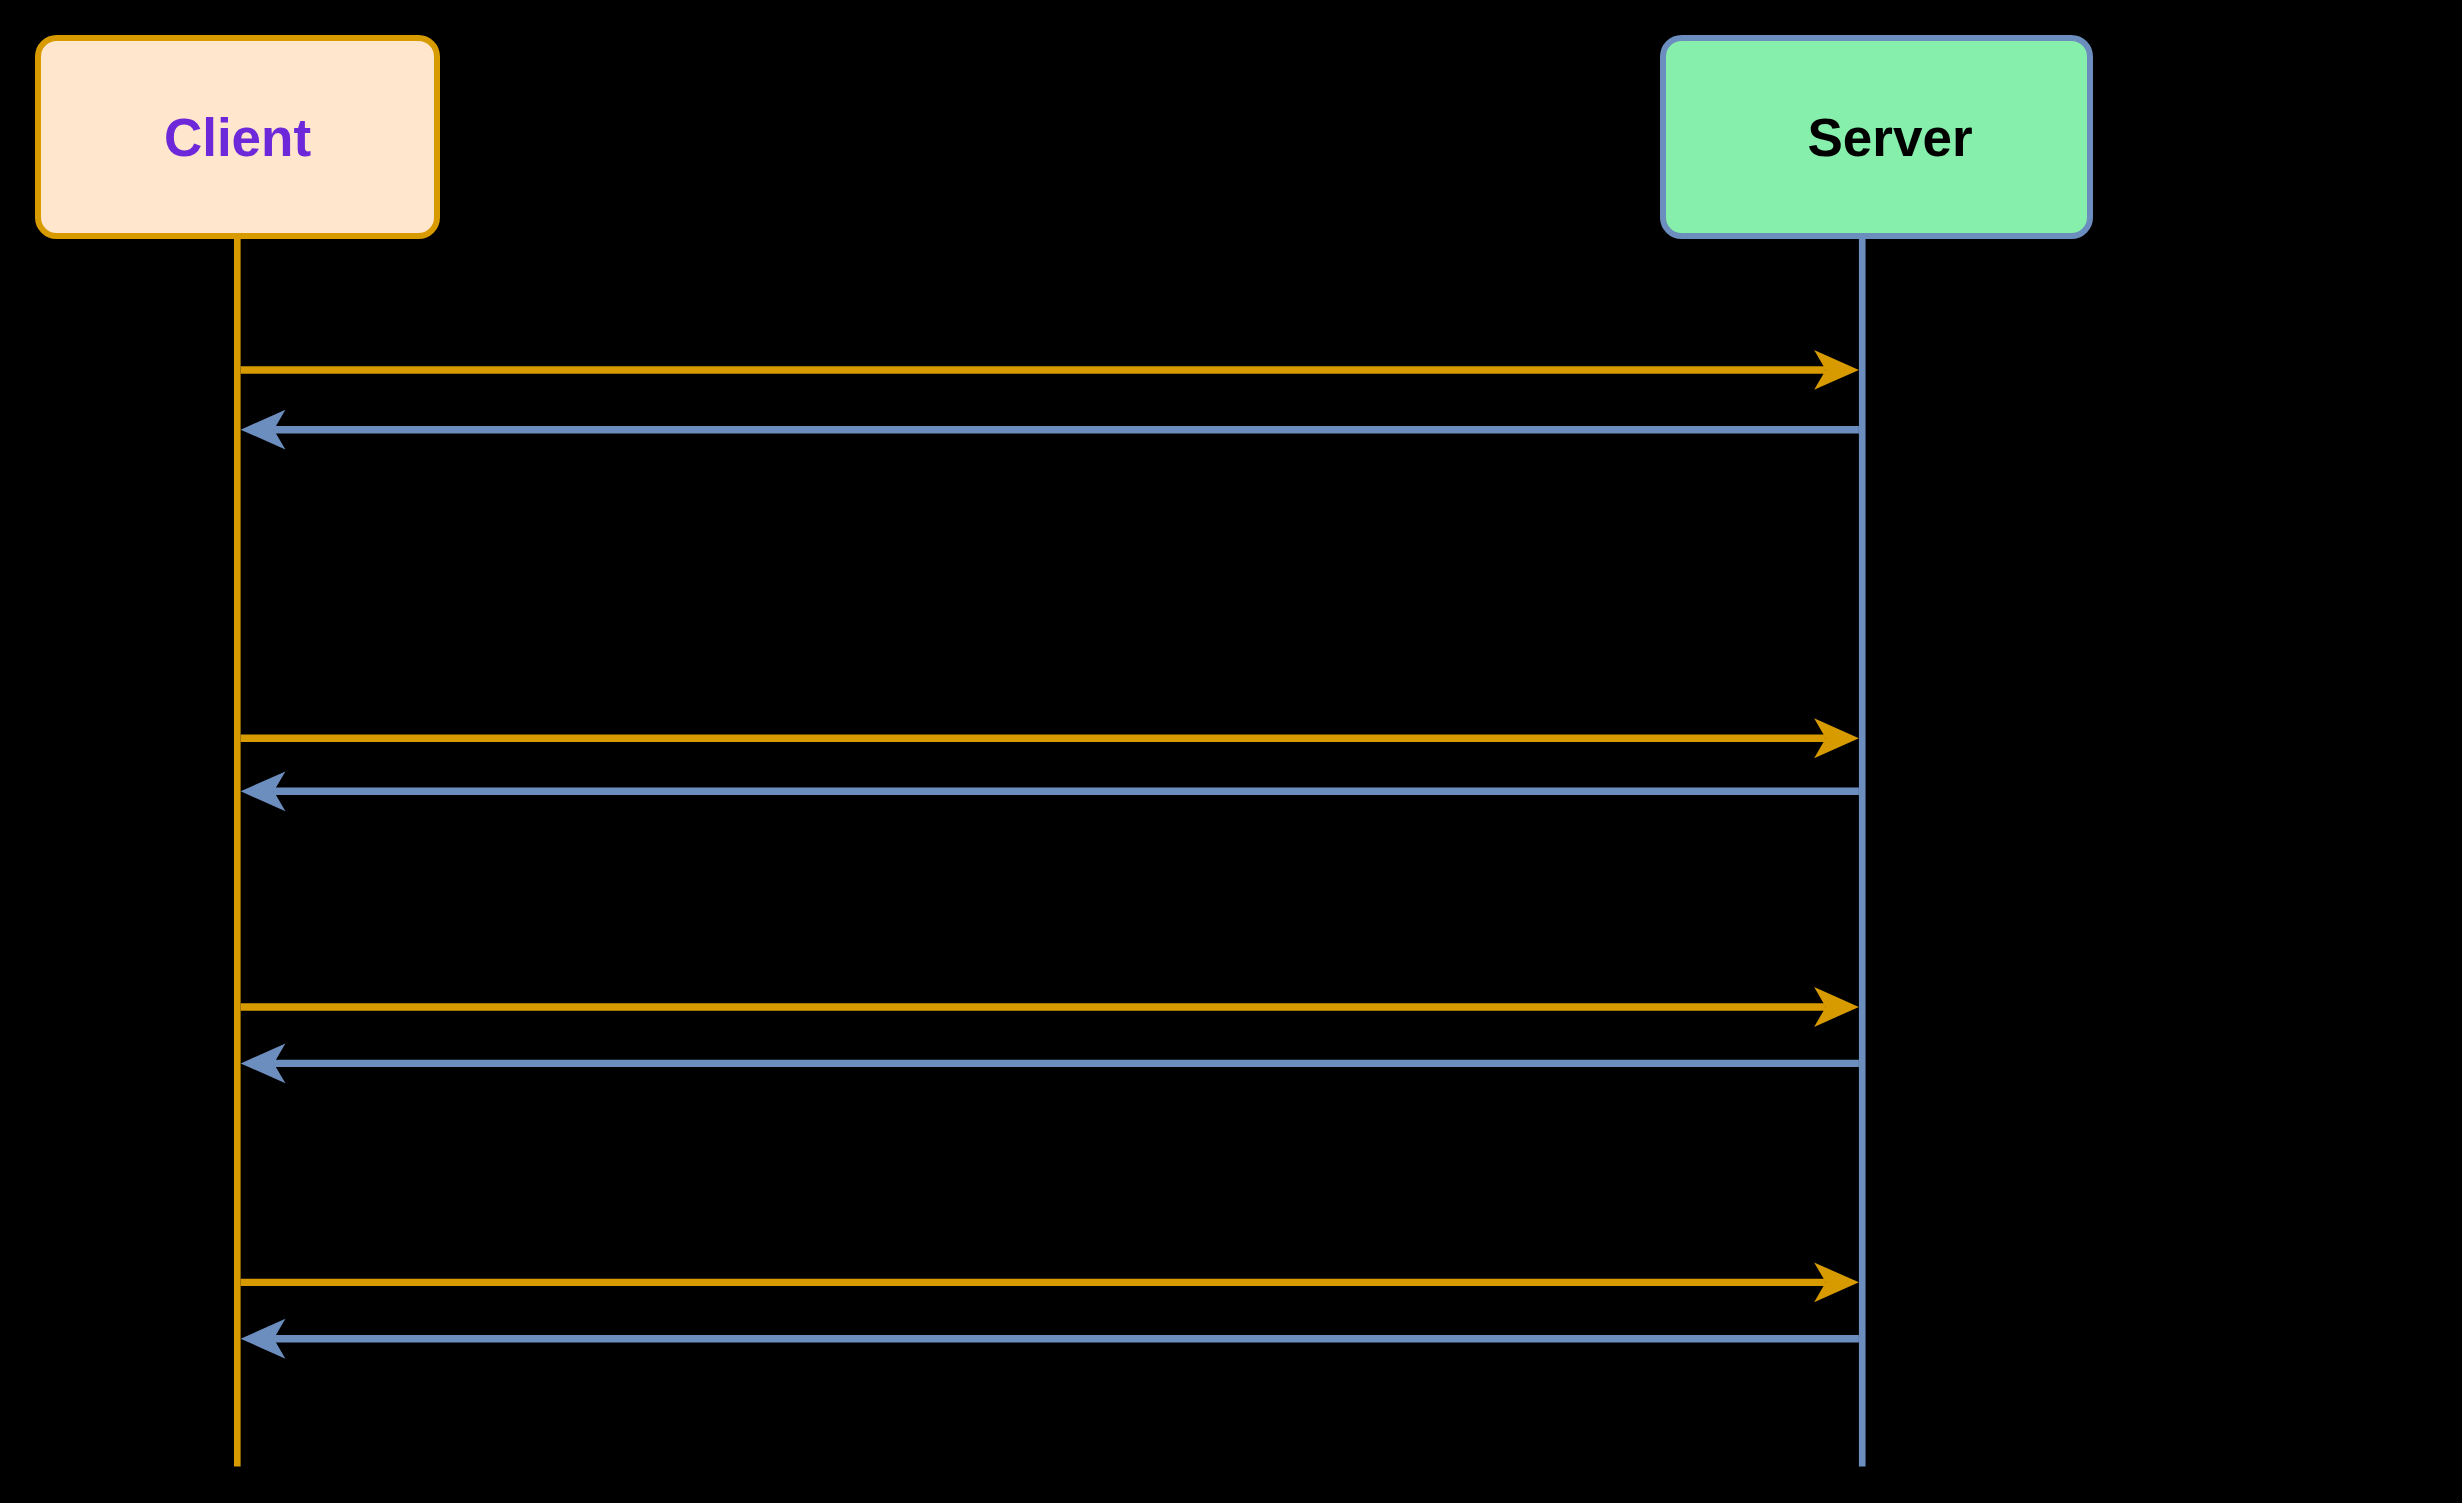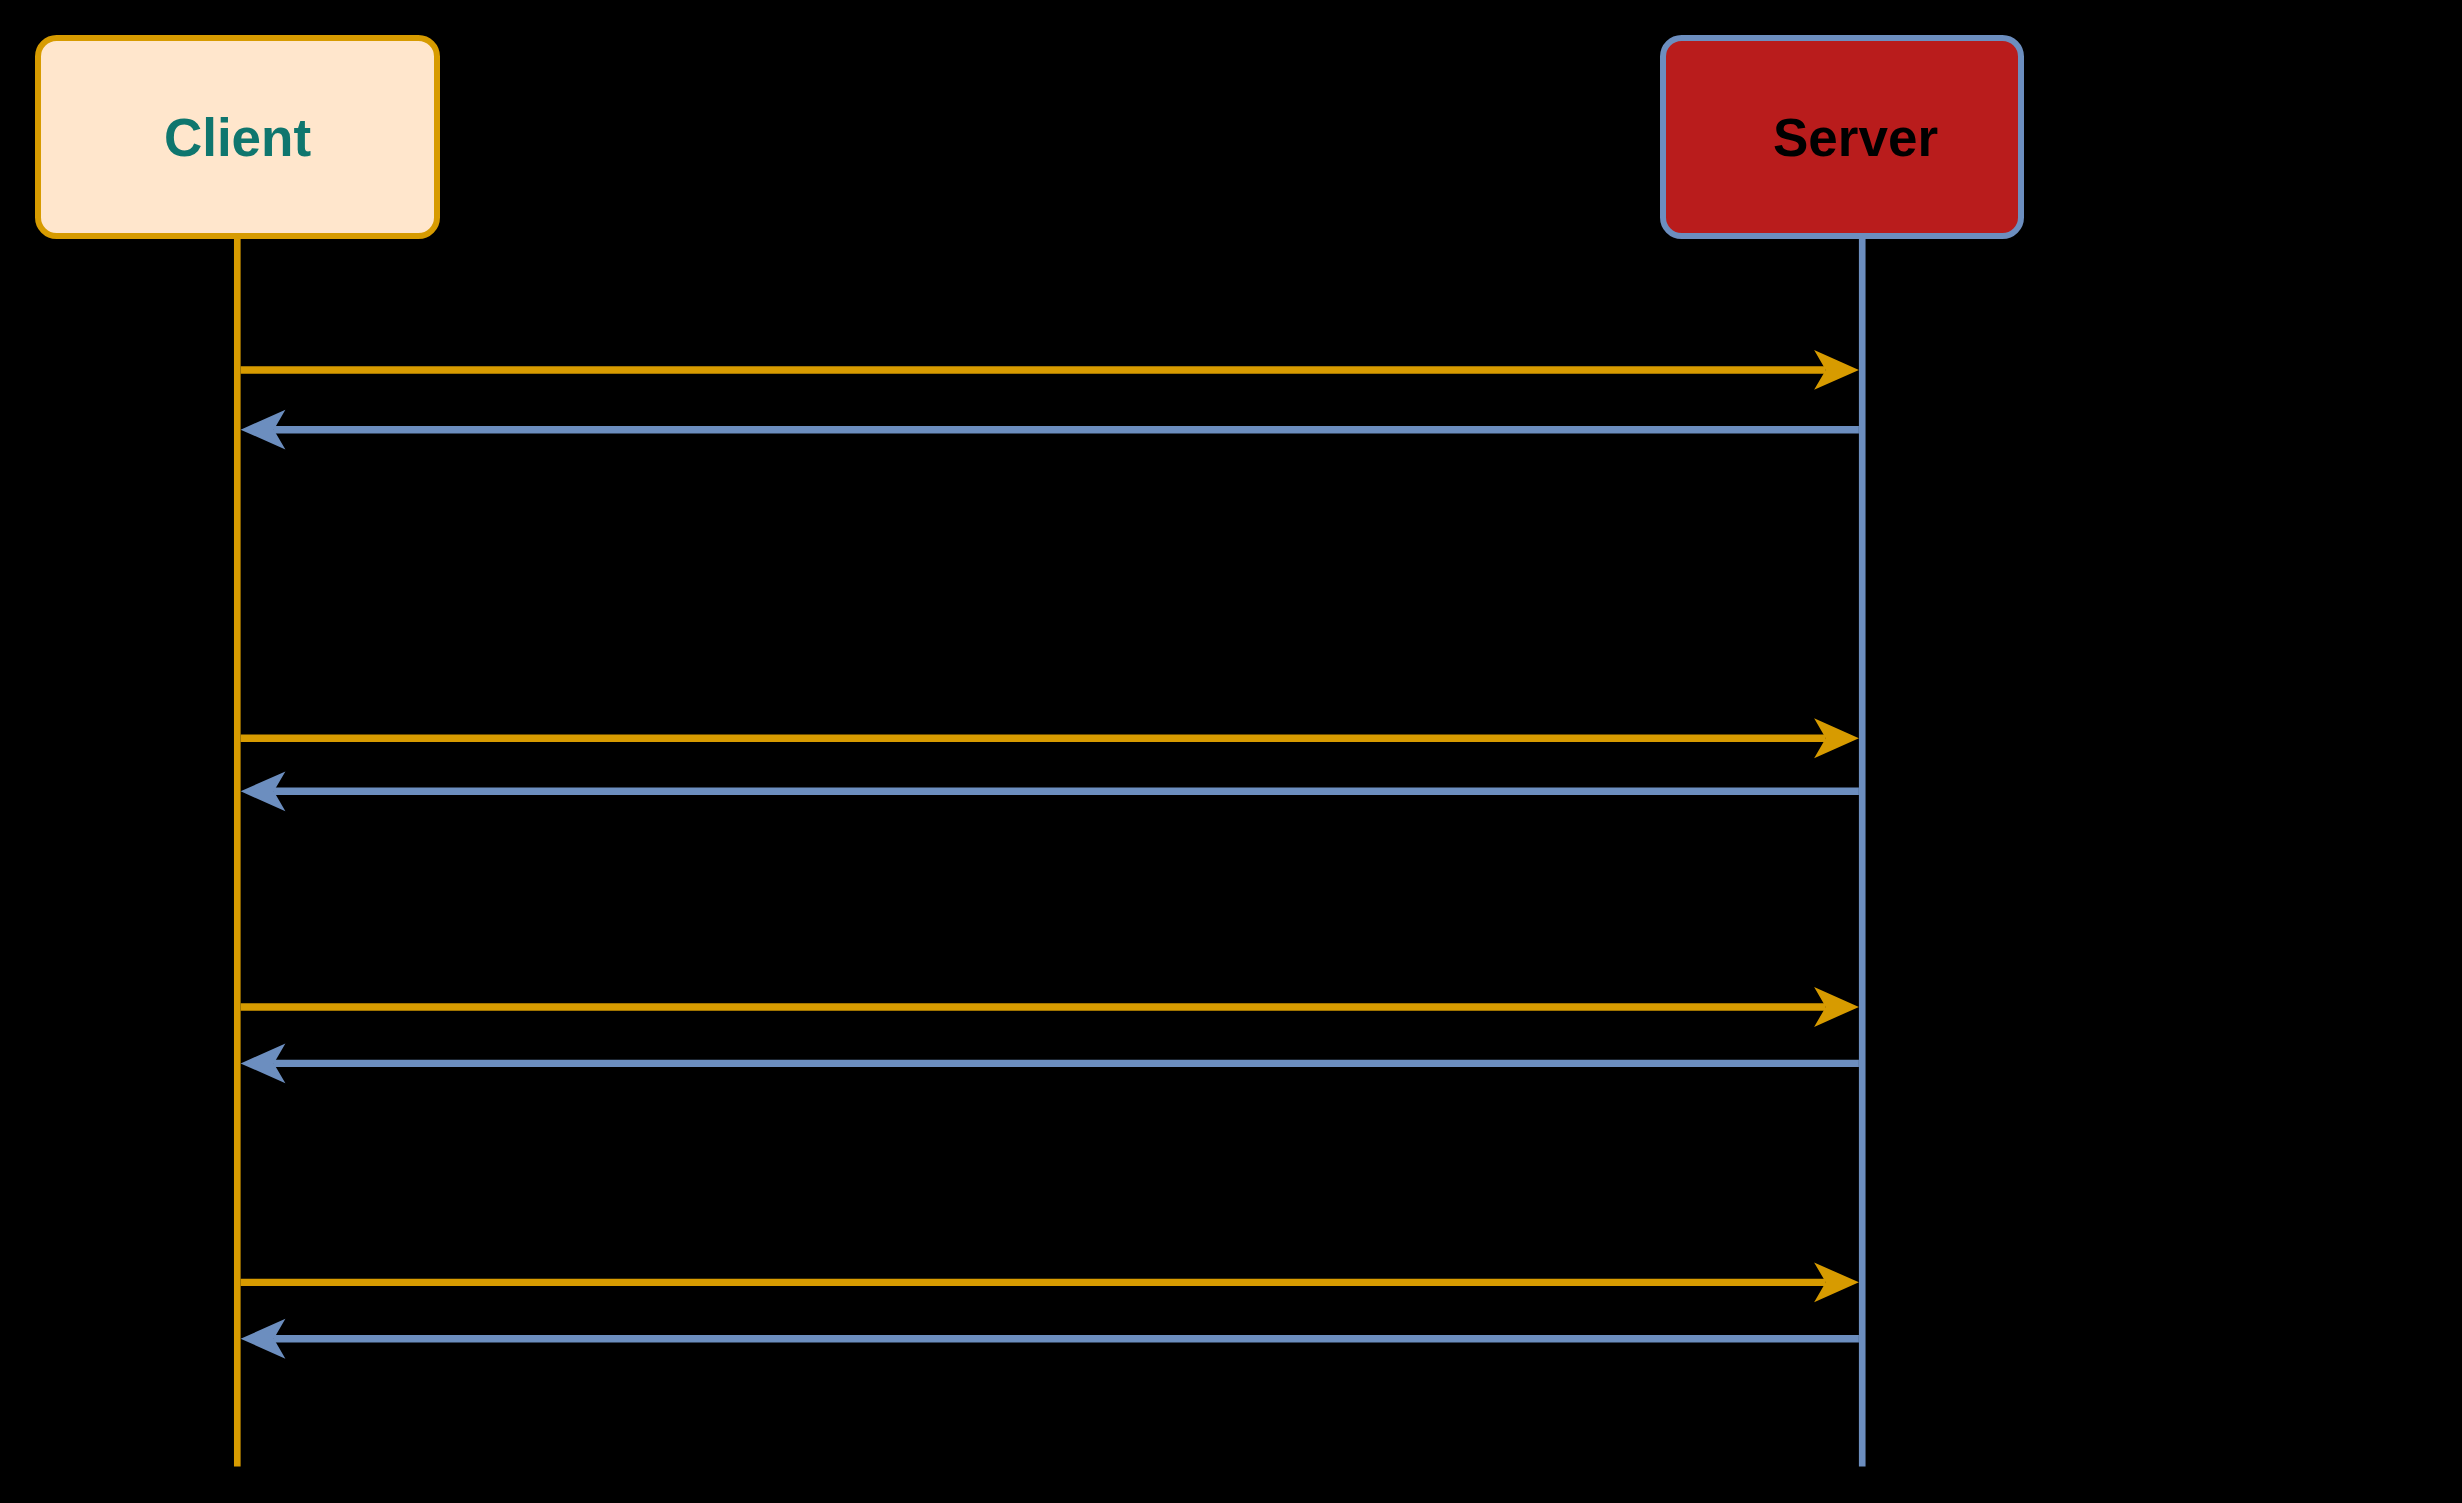--- a/index.html
+++ b/index.html
@@ -57,21 +57,21 @@
         <line x1="2241" x2="330" y1="1282" y2="1282" stroke="#6C8EBF" stroke-width="9"></line>
         <polygon points="290,1282 344,1258 330,1282 344,1306" fill="#6C8EBF"></polygon>
         <line x1="290" x2="2201" y1="1546" y2="1546" stroke="#D79B00" stroke-width="9"></line>
         <polygon points="2241,1546 2187,1522 2201,1546 2187,1570" fill="#D79B00"></polygon>
         <line x1="2241" x2="330" y1="1614" y2="1614" stroke="#6C8EBF" stroke-width="9"></line>
         <polygon points="290,1614 344,1590 330,1614 344,1638" fill="#6C8EBF"></polygon>
       </g>
   </svg>
 
   <div class="actor-box" id="actor-box-0" style="left: 35px; top: 35px; width: 405px; height: 204px; background: rgb(255, 230, 204); border: 6.6px solid rgb(215, 155, 0); border-radius: 21.6px;">
-    <span class="actor-label" style="font-size: 53px; color: #0f766e;">Client</span>
+    <span class="actor-label" style="font-size: 53px; color: #6d28d9;">Client</span>
   </div>
 
-  <div class="actor-box" id="actor-box-1" style="left: 1660px; top: 35px; width: 364px; height: 204px; background: #b91c1c; border: 6.6px solid rgb(108, 142, 191); border-radius: 21.6px; padding-left: 27px;">
+  <div class="actor-box" id="actor-box-1" style="left: 1660px; top: 35px; width: 433px; height: 204px; background: #86efac; border: 6.6px solid rgb(108, 142, 191); border-radius: 21.6px; padding-left: 27px;">
     <span class="actor-label" style="font-size: 53px; color: rgb(0, 0, 0);">Server</span>
   </div>
 
 </div>
 
 
 </body></html>

